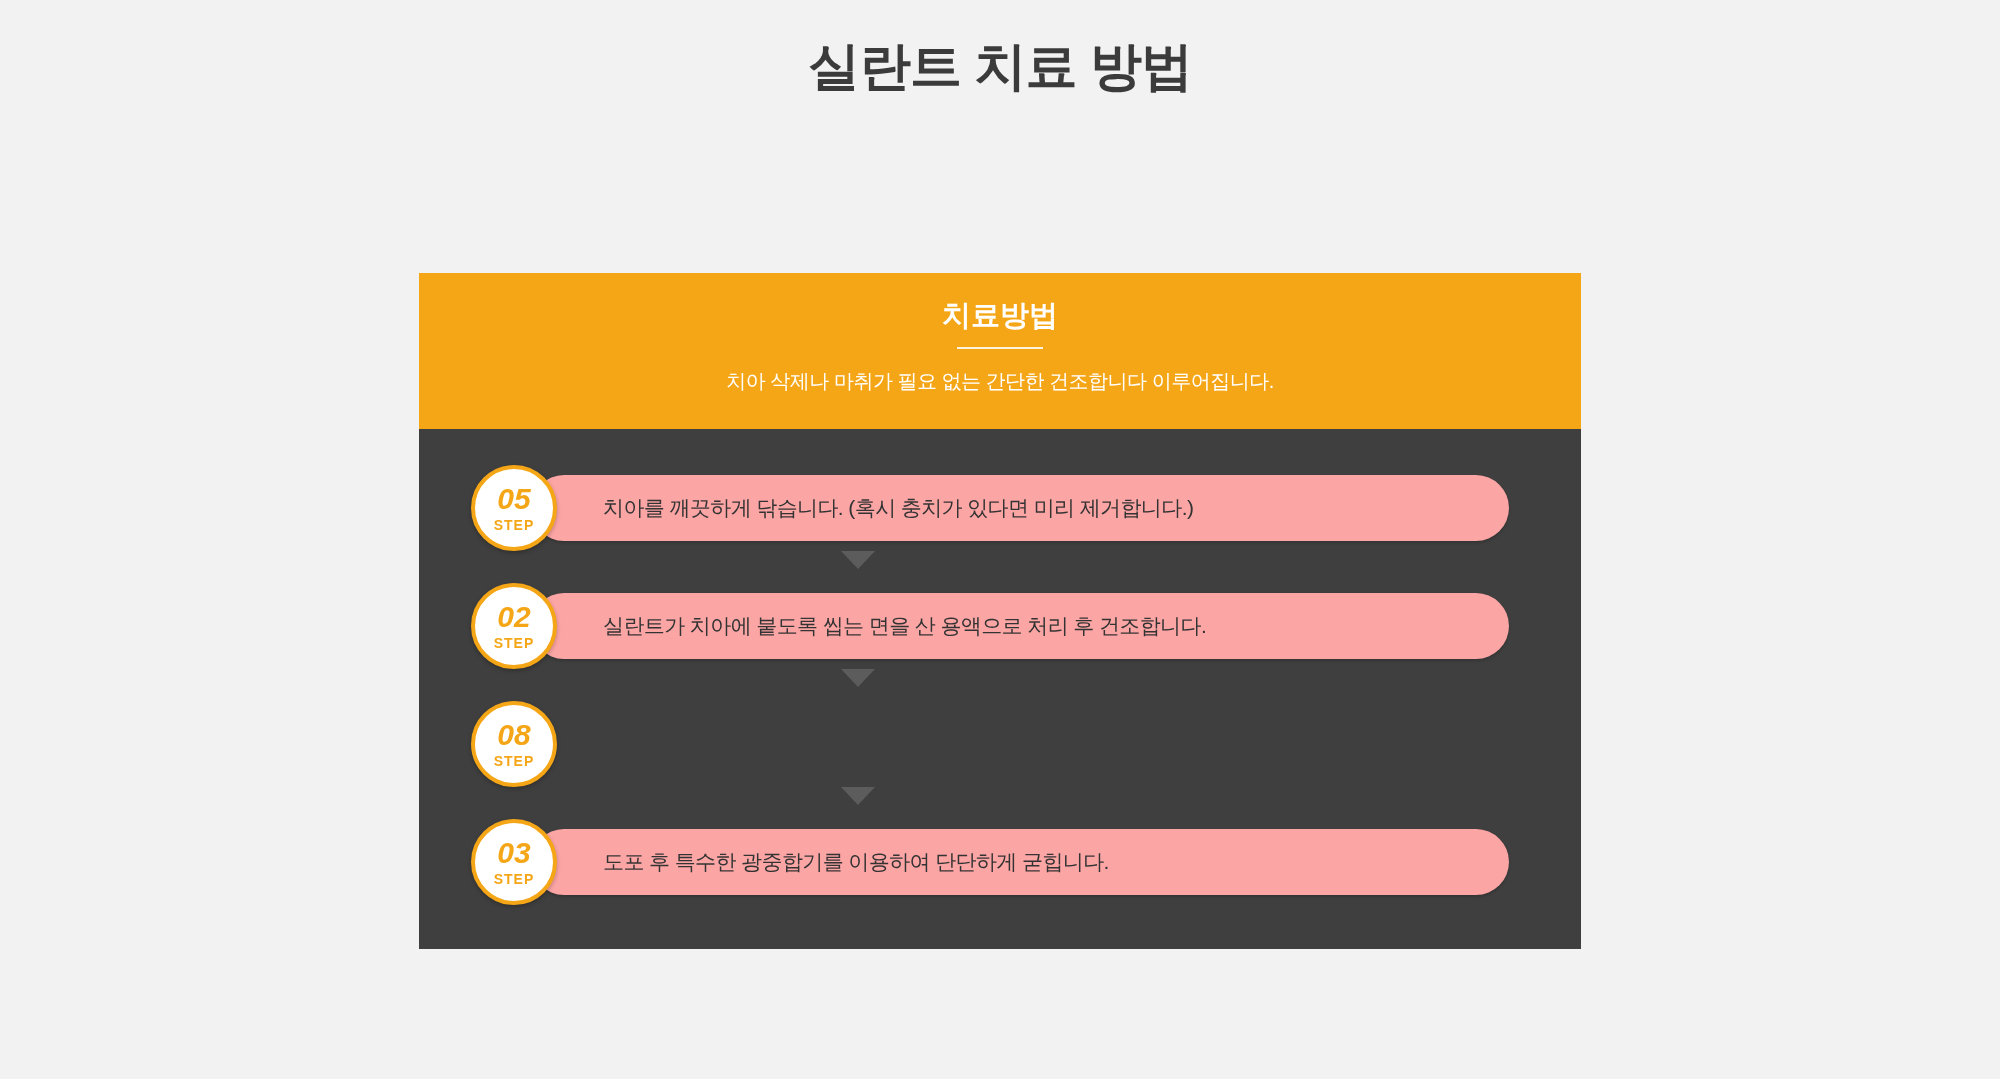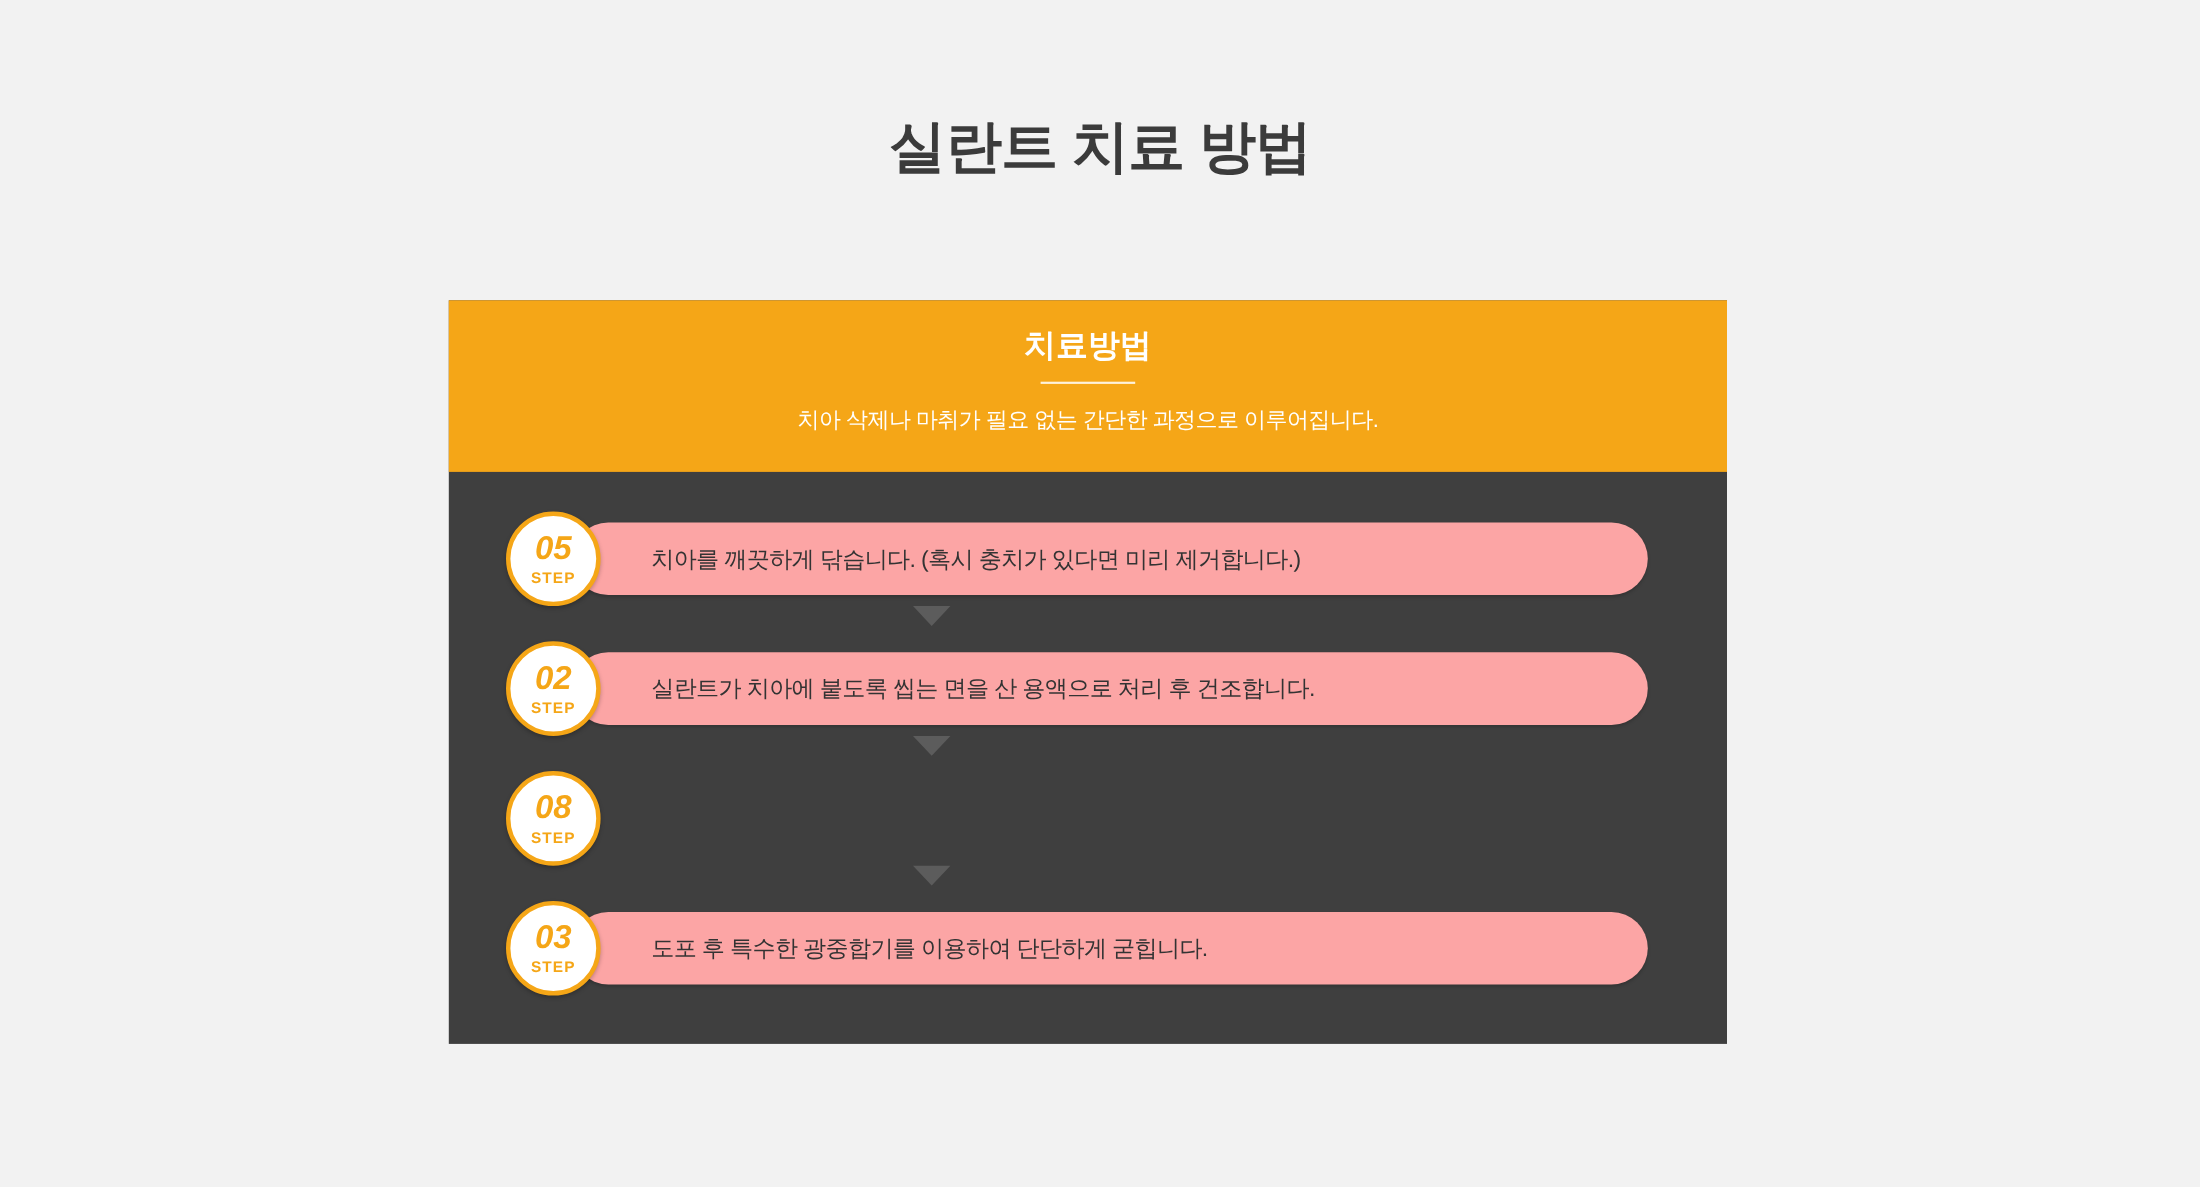--- a/index.html
+++ b/index.html
@@ -16,21 +16,21 @@
 
   .page {
     position: relative;
     width: 2000px;
     height: 1079px;
     box-sizing: border-box;
   }
 
   
   .header {
-    padding-top: 108px;
+    padding-top: 40px;
     text-align: center;
   }
   .page-title {
     font-size: 52px;
     font-weight: bold;
     color: #3b3b3b;
     letter-spacing: -1px;
     line-height: 1;
     margin: 0;
   }
@@ -53,21 +53,21 @@
     flex: 0 0 auto;
     font-size: 17px;
     letter-spacing: 6px;
     color: #a8a8a8;
     white-space: nowrap;
   }
 
   
   .card {
     position: absolute;
-    left: 408px;
+    left: 419px;
     top: 273px;
     width: 1162px;
     background: #3f3f3f;
     box-sizing: border-box;
   }
 
   .card-head {
     background: #f5a617;
     padding: 28px 0 34px 0;
     text-align: center;
@@ -178,21 +178,21 @@
   <div class="header">
     <h1 class="page-title">실란트 치료 방법</h1>
 
   </div>
 
   <div class="card">
 
     <div class="card-head">
       <div class="card-head-title">치료방법</div>
       <div class="card-head-divider"></div>
-      <div class="card-head-desc">치아 삭제나 마취가 필요 없는 간단한 과정으로 이루어집니다.</div>
+      <div class="card-head-desc">치아 삭제나 마취가 필요 없는 간단한 건조합니다 이루어집니다.</div>
     </div>
 
     <div class="steps">
 
       <div class="step-row">
         <div class="step-badge">
           <span class="step-num">05</span>
           <span class="step-word">STEP</span>
         </div>
         <div class="step-bar">

